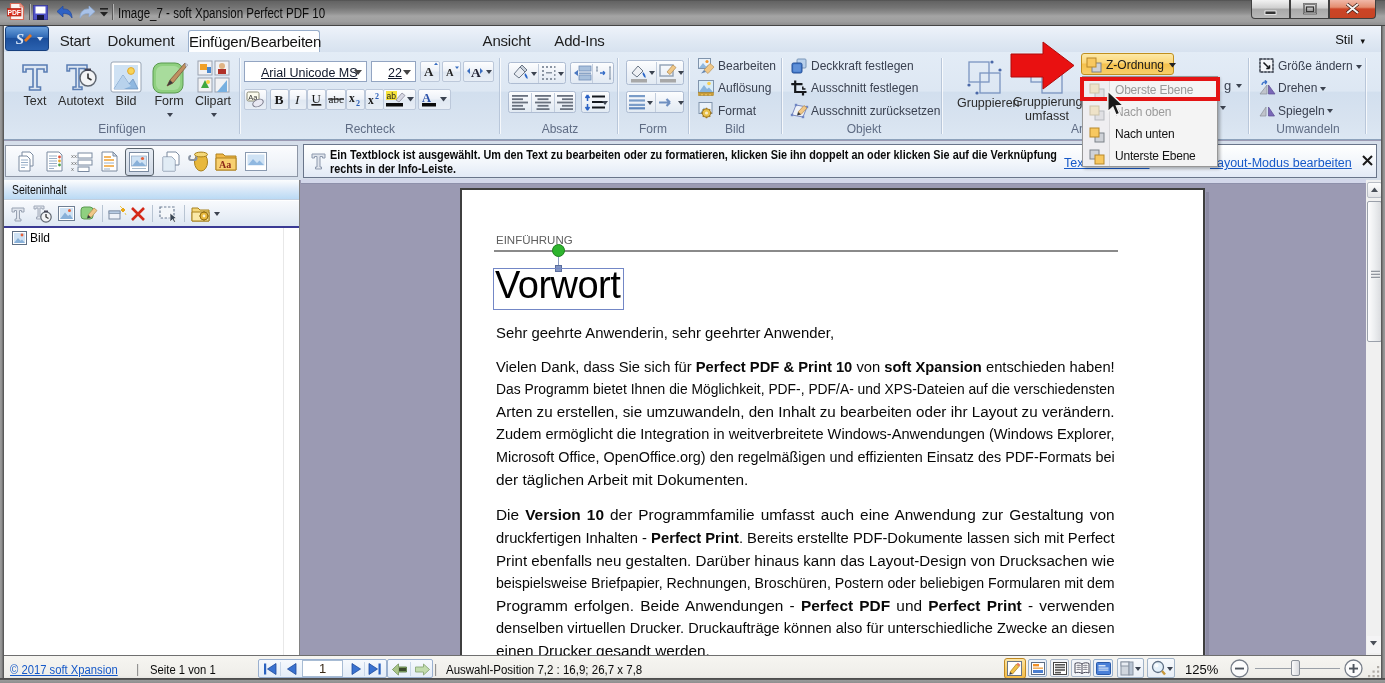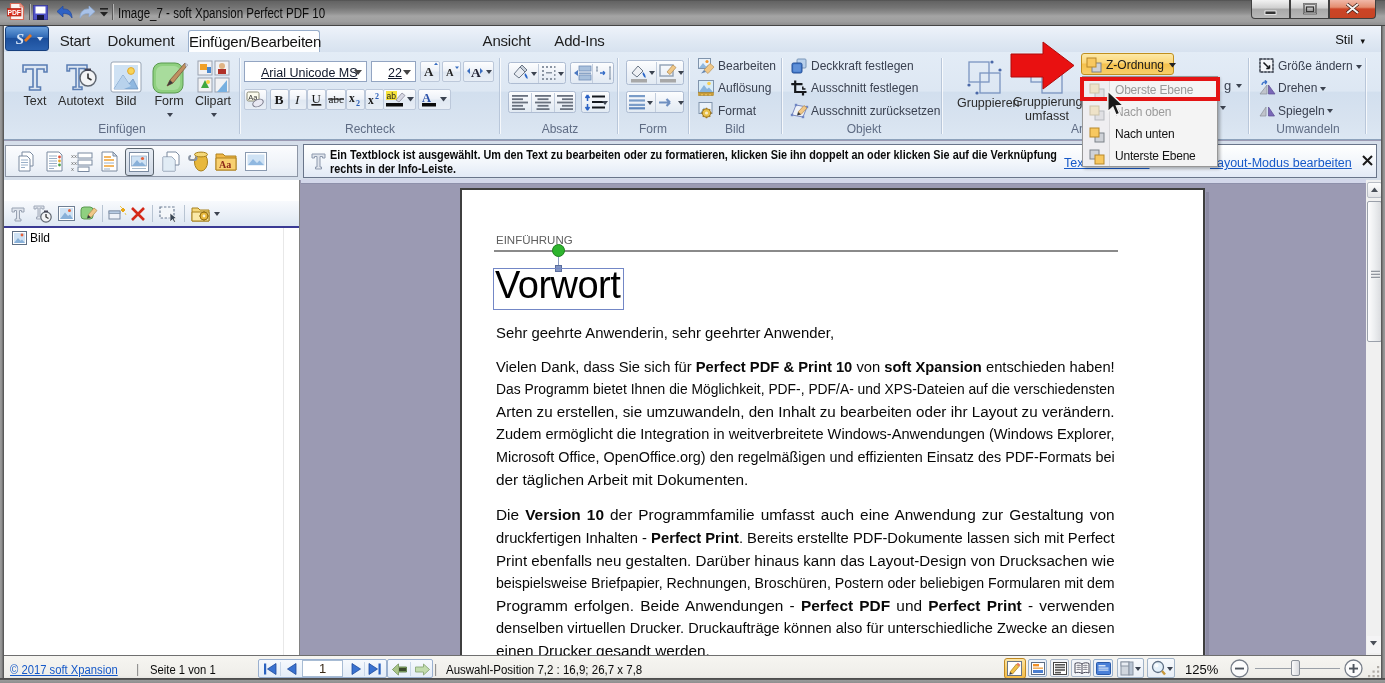--- a/index.html
+++ b/index.html
@@ -637,20 +637,21 @@
   <div class="txt" style="font-weight:bold;transform:scaleX(0.8675)">Ein Textblock ist ausgewählt. Um den Text zu bearbeiten oder zu formatieren, klicken Sie ihn doppelt an oder klicken Sie auf die Verknüpfung</div>
   <div class="txt" style="top:17px;font-weight:bold;transform:scaleX(0.8675)">rechts in der Info-Leiste.</div>
   <span class="link abs" style="left:760px;top:11px">Text bearbeiten</span>
   <span class="link abs" style="left:906px;top:11px">Layout-Modus bearbeiten</span>
   <svg class="abs" style="left:1057px;top:9px" width="13" height="13">
       <path d="M2 2 L11 11 M11 2 L2 11" stroke="#1a1a1a" stroke-width="2"></path>
     </svg>
 </div>
 
 <div id="leftpanel" class="abs">
+  <div id="lp-header" class="abs"><span style="display:inline-block;transform:scaleX(0.87);transform-origin:0 0">Seiteninhalt</span></div>
   <div id="lp-toolbar" class="abs">
     <svg class="abs" style="left:8px;top:5px" width="16" height="16" viewBox="0 0 16 16">
       <path d="M2 2 H14 V6 H11.5 V4.5 H9.5 V13 H11 V15 H5 V13 H6.5 V4.5 H4.5 V6 H2 Z" fill="#dfe4ec" stroke="#98a2b2" stroke-width="1"></path>
     </svg>
     <svg class="abs" style="left:31px;top:4px" width="19" height="18" viewBox="0 0 19 18">
       <path d="M1 1 H11 V4 H9 V3 H7 V12 H8.5 V14 H3.5 V12 H5 V3 H3 V4 H1 Z" fill="#dfe4ec" stroke="#98a2b2" stroke-width="0.9"></path>
       <circle cx="13" cy="12" r="5.2" fill="#f2f3f5" stroke="#5f6670" stroke-width="1.2"></circle>
       <path d="M13 9 V12 L15.5 13.5" stroke="#333" stroke-width="1.3" fill="none"></path>
       <rect x="11" y="5.5" width="4" height="1.8" fill="#445"></rect>
     </svg>

